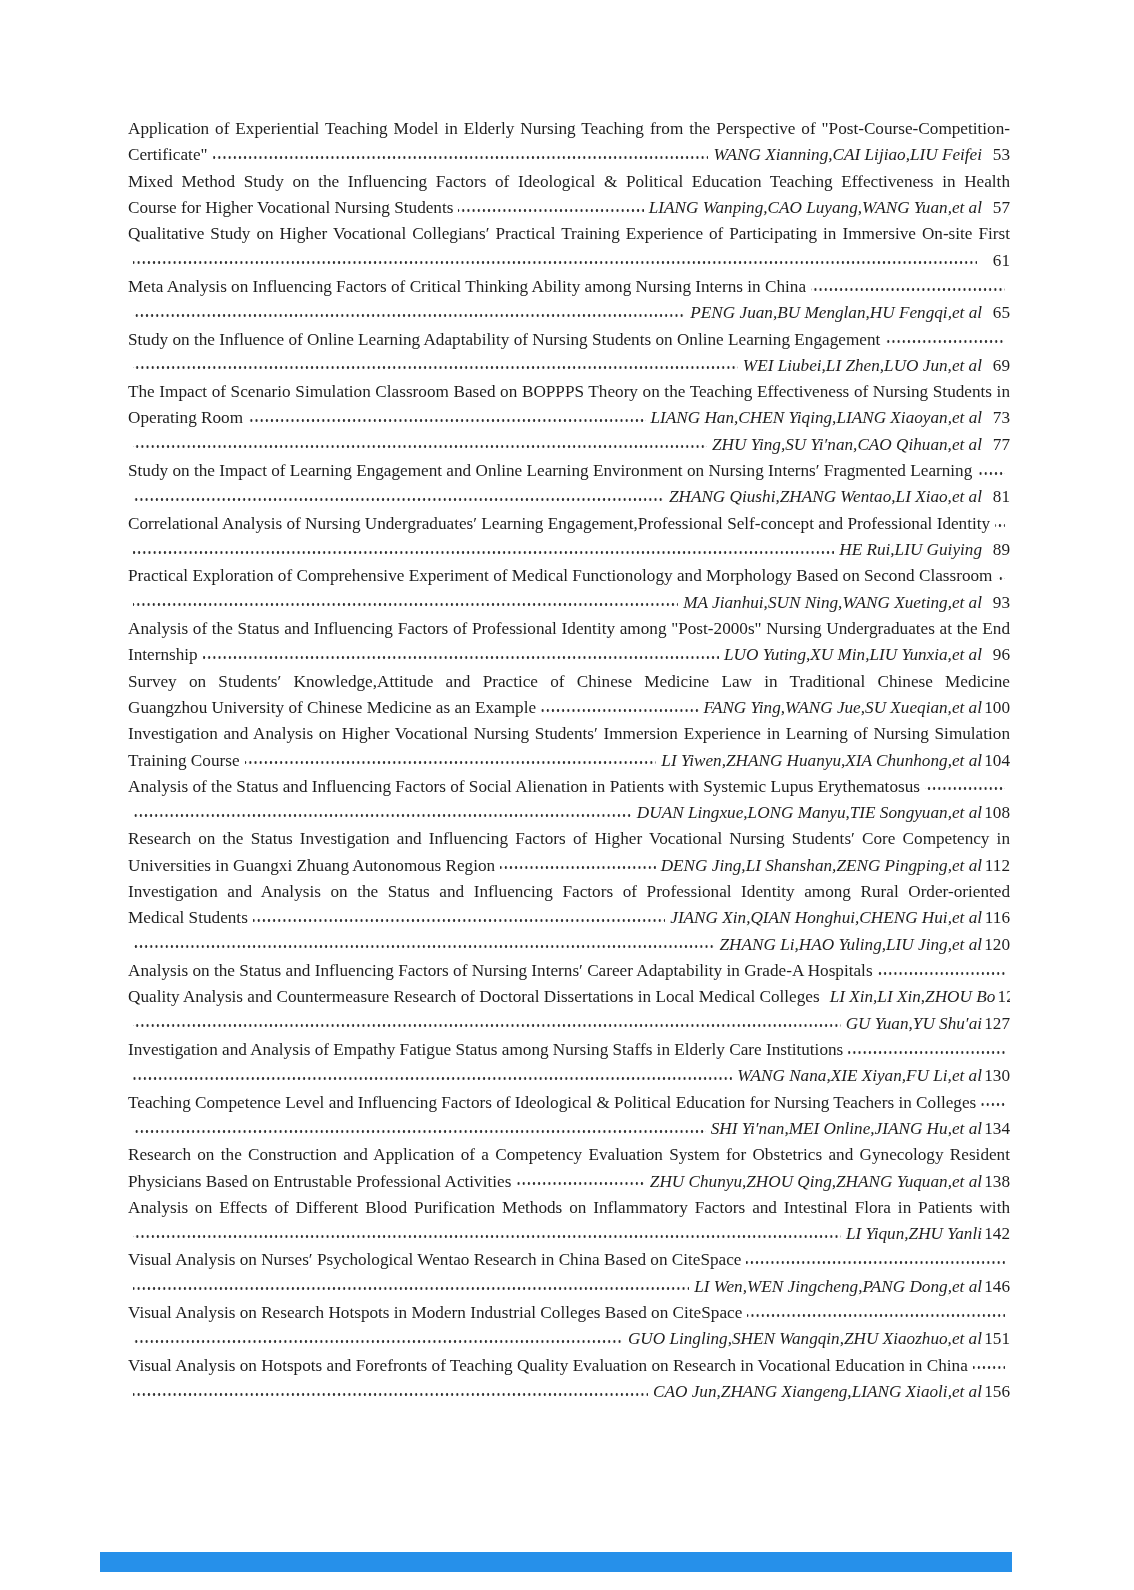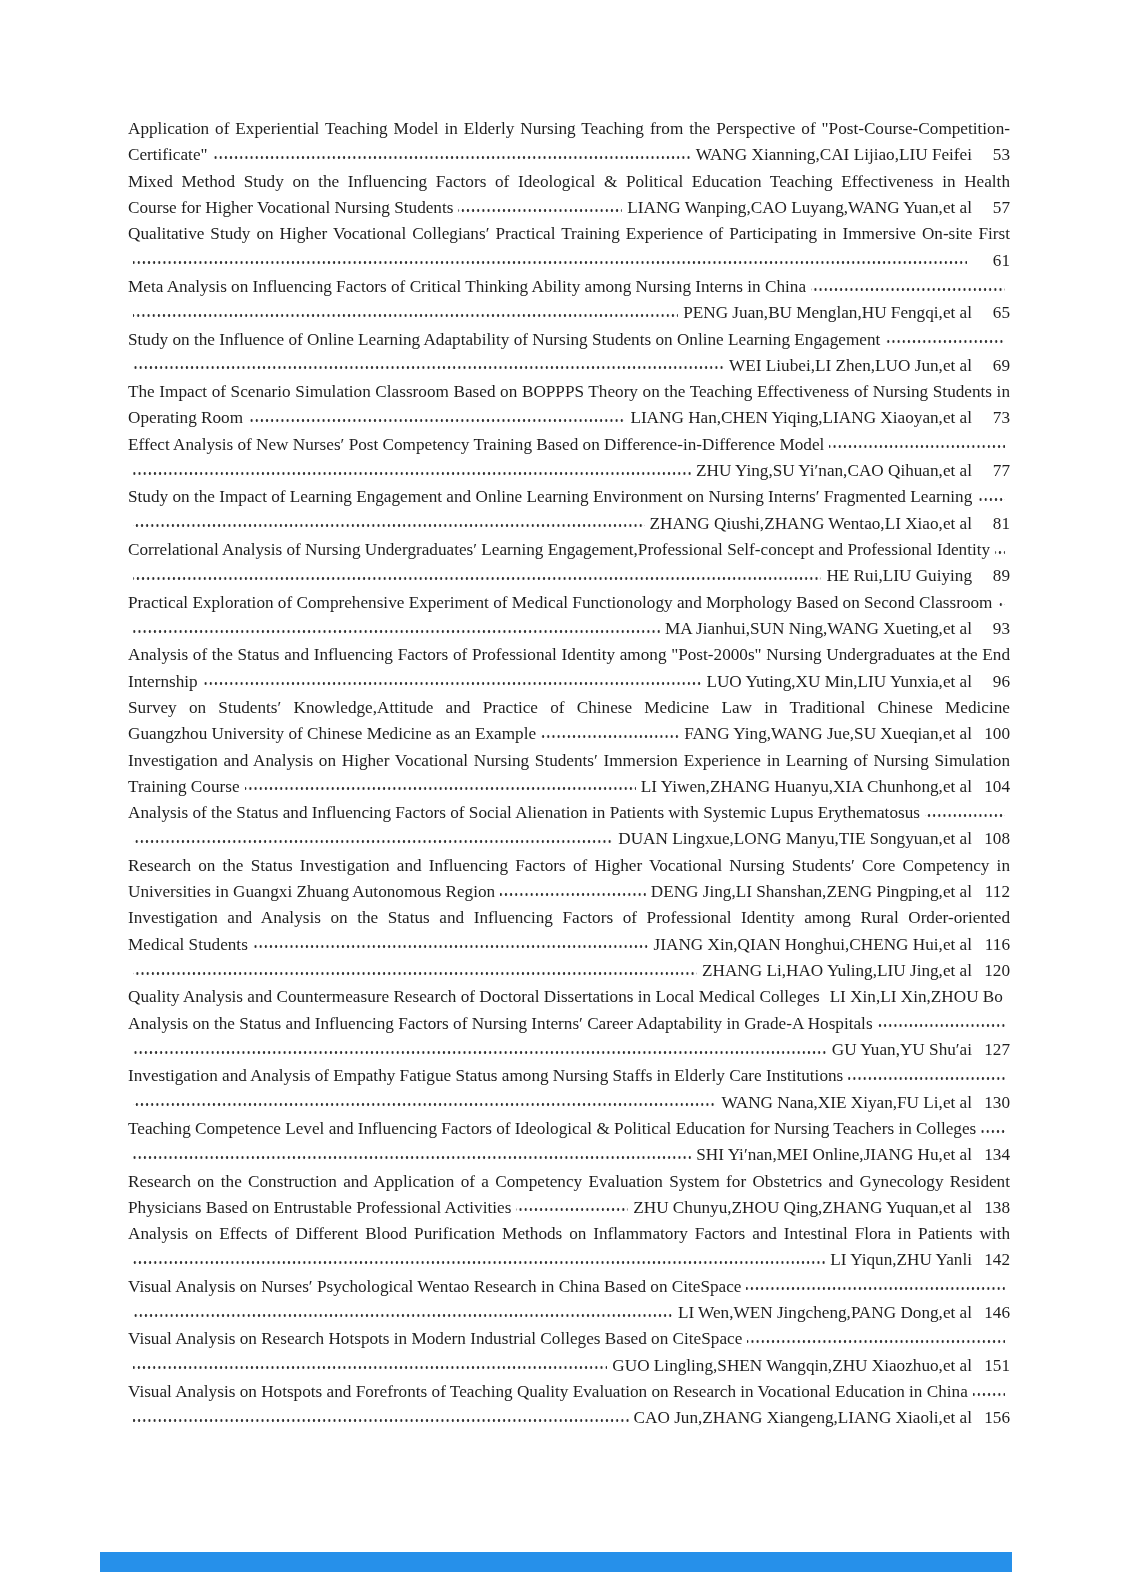--- a/index.html
+++ b/index.html
@@ -40,24 +40,24 @@
     align-self: center;
     height: 7px;
     margin: 0 5px;
     position: relative;
     top: 2px;
     background-image: radial-gradient(circle, #2b2b2b 1.05px, rgba(0,0,0,0) 1.35px);
     background-size: 5.15px 7px;
     background-position: 50% 50%;
   }
   .authors {
+    font-style: italic;
     white-space: pre;
   }
   .page-num {
-    margin-left: 10px;
     min-width: 28px;
     text-align: right;
     white-space: pre;
   }
   .bottom-bar {
     position: absolute;
     left: 100px; top: 1552px;
     width: 912px; height: 20px;
   }
 </style>
@@ -115,24 +115,20 @@
       <div class="line just">
         <span class="t">The Impact of Scenario Simulation Classroom Based on BOPPPS Theory on the Teaching Effectiveness of Nursing Students in</span>
       </div>
       <div class="line">
         <span class="t">Operating Room</span>
         <span class="leader"></span>
         <span class="authors">LIANG Han,CHEN Yiqing,LIANG Xiaoyan,et al</span>
         <span class="page-num">73</span>
       </div>
       <div class="line">
-        <span class="t">Effect Analysis of New Nurses′ Post Competency Training Based on Difference-in-Difference Model</span>
-        <span class="leader"></span>
-      </div>
-      <div class="line">
         <span class="t"></span>
         <span class="leader"></span>
         <span class="authors">ZHU Ying,SU Yi′nan,CAO Qihuan,et al</span>
         <span class="page-num">77</span>
       </div>
       <div class="line">
         <span class="t">Study on the Impact of Learning Engagement and Online Learning Environment on Nursing Interns′ Fragmented Learning</span>
         <span class="leader"></span>
       </div>
       <div class="line">
@@ -216,28 +212,28 @@
         <span class="authors">JIANG Xin,QIAN Honghui,CHENG Hui,et al</span>
         <span class="page-num">116</span>
       </div>
       <div class="line">
         <span class="t"></span>
         <span class="leader"></span>
         <span class="authors">ZHANG Li,HAO Yuling,LIU Jing,et al</span>
         <span class="page-num">120</span>
       </div>
       <div class="line">
+        <span class="t">Analysis on the Status and Influencing Factors of Nursing Interns′ Career Adaptability in Grade-A Hospitals</span>
+        <span class="leader"></span>
+      </div>
+      <div class="line">
         <span class="t">Quality Analysis and Countermeasure Research of Doctoral Dissertations in Local Medical Colleges</span>
         <span class="leader"></span>
         <span class="authors">LI Xin,LI Xin,ZHOU Bo</span>
         <span class="page-num">123</span>
-      </div>
-      <div class="line">
-        <span class="t">Analysis on the Status and Influencing Factors of Nursing Interns′ Career Adaptability in Grade-A Hospitals</span>
-        <span class="leader"></span>
       </div>
       <div class="line">
         <span class="t"></span>
         <span class="leader"></span>
         <span class="authors">GU Yuan,YU Shu′ai</span>
         <span class="page-num">127</span>
       </div>
       <div class="line">
         <span class="t">Investigation and Analysis of Empathy Fatigue Status among Nursing Staffs in Elderly Care Institutions</span>
         <span class="leader"></span>

